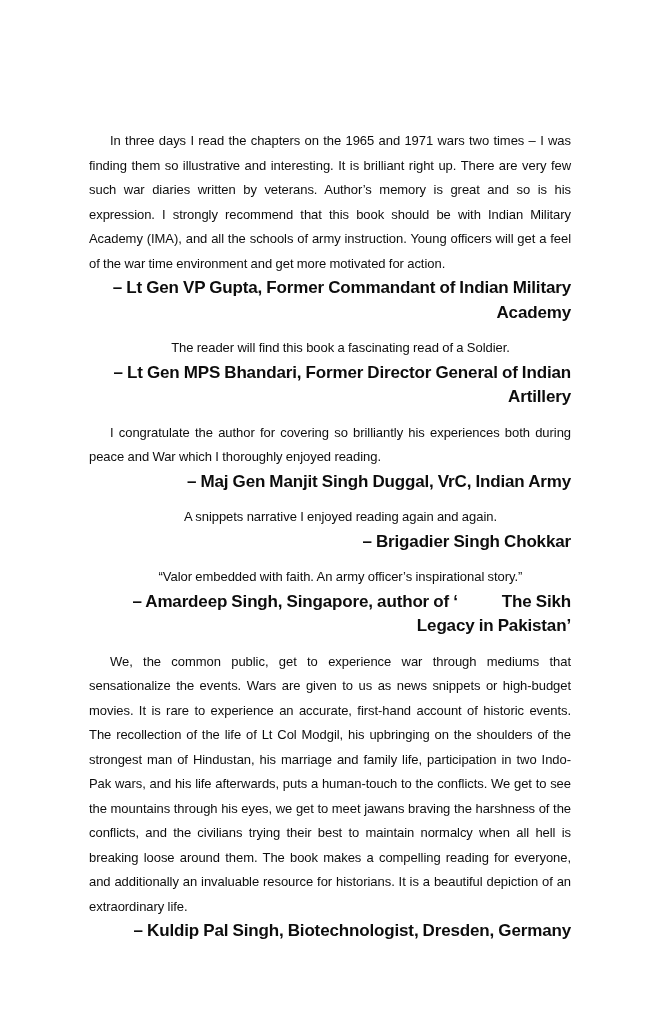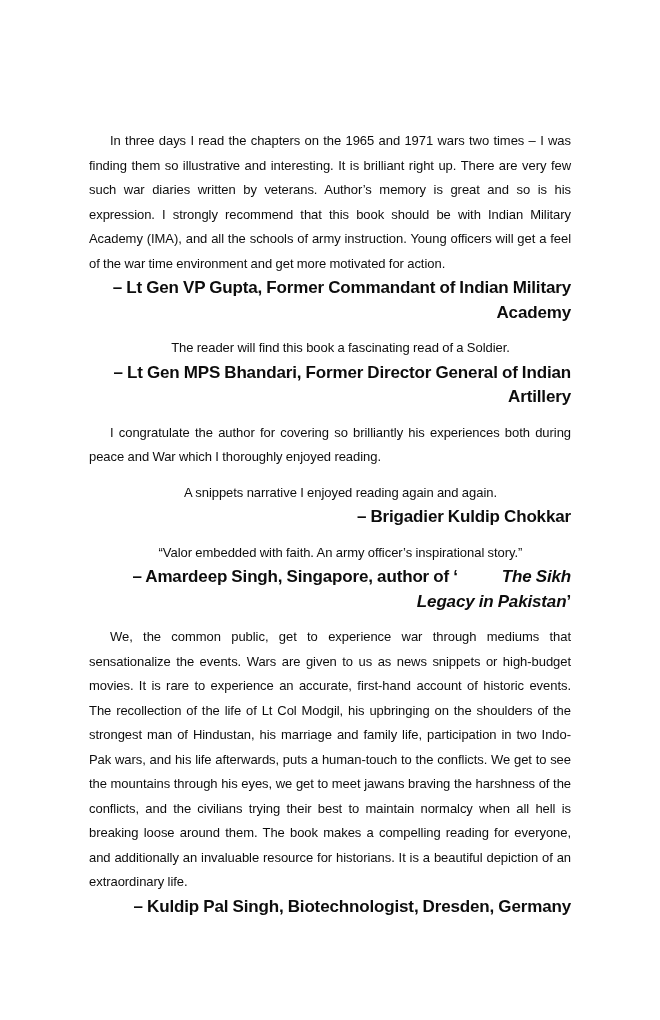--- a/index.html
+++ b/index.html
@@ -48,21 +48,20 @@
   .attribution {
     margin: 0;
     font-size: 17px;
     line-height: 24.5px;
     font-weight: bold;
     text-align: right;
     letter-spacing: -0.15px;
     word-spacing: -0.4px;
   }
   .book-title {
-    font-style: italic;
     font-weight: bold;
     margin-left: 44px;
   }
 </style>
 </head>
 <body>
 
 <div class="page">
   <div class="text-block">
 
@@ -71,25 +70,26 @@
       <p class="attribution">– Lt Gen VP Gupta, Former Commandant of Indian Military Academy</p>
     </div>
 
     <div class="testimonial">
       <p class="quote no-justify">The reader will find this book a fascinating read of a Soldier.</p>
       <p class="attribution">– Lt Gen MPS Bhandari, Former Director General of Indian Artillery</p>
     </div>
 
     <div class="testimonial">
       <p class="quote">I congratulate the author for covering so brilliantly his experiences both during peace and War which I thoroughly enjoyed reading.</p>
+      <p class="attribution">– Maj Gen Manjit Singh Duggal, VrC, Indian Army</p>
     </div>
 
     <div class="testimonial">
       <p class="quote no-justify">A snippets narrative I enjoyed reading again and again.</p>
-      <p class="attribution">– Brigadier Kuldip Chokkar</p>
+      <p class="attribution">– Brigadier Singh Chokkar</p>
     </div>
 
     <div class="testimonial">
       <p class="quote no-justify">“Valor embedded with faith. An army officer’s inspirational story.”</p>
       <p class="attribution"><span>– Amardeep Singh, Singapore, author of ‘</span><span class="book-title">The Sikh Legacy in Pakistan</span><span>’</span></p>
     </div>
 
     <div class="testimonial">
       <p class="quote">We, the common public, get to experience war through mediums that sensationalize the events. Wars are given to us as news snippets or high-budget movies. It is rare to experience an accurate, first-hand account of historic events. The recollection of the life of Lt Col Modgil, his upbringing on the shoulders of the strongest man of Hindustan, his marriage and family life, participation in two Indo-Pak wars, and his life afterwards, puts a human-touch to the conflicts. We get to see the mountains through his eyes, we get to meet jawans braving the harshness of the conflicts, and the civilians trying their best to maintain normalcy when all hell is breaking loose around them. The book makes a compelling reading for everyone, and additionally an invaluable resource for historians. It is a beautiful depiction of an extraordinary life.</p>
       <p class="attribution">– Kuldip Pal Singh, Biotechnologist, Dresden, Germany</p>

